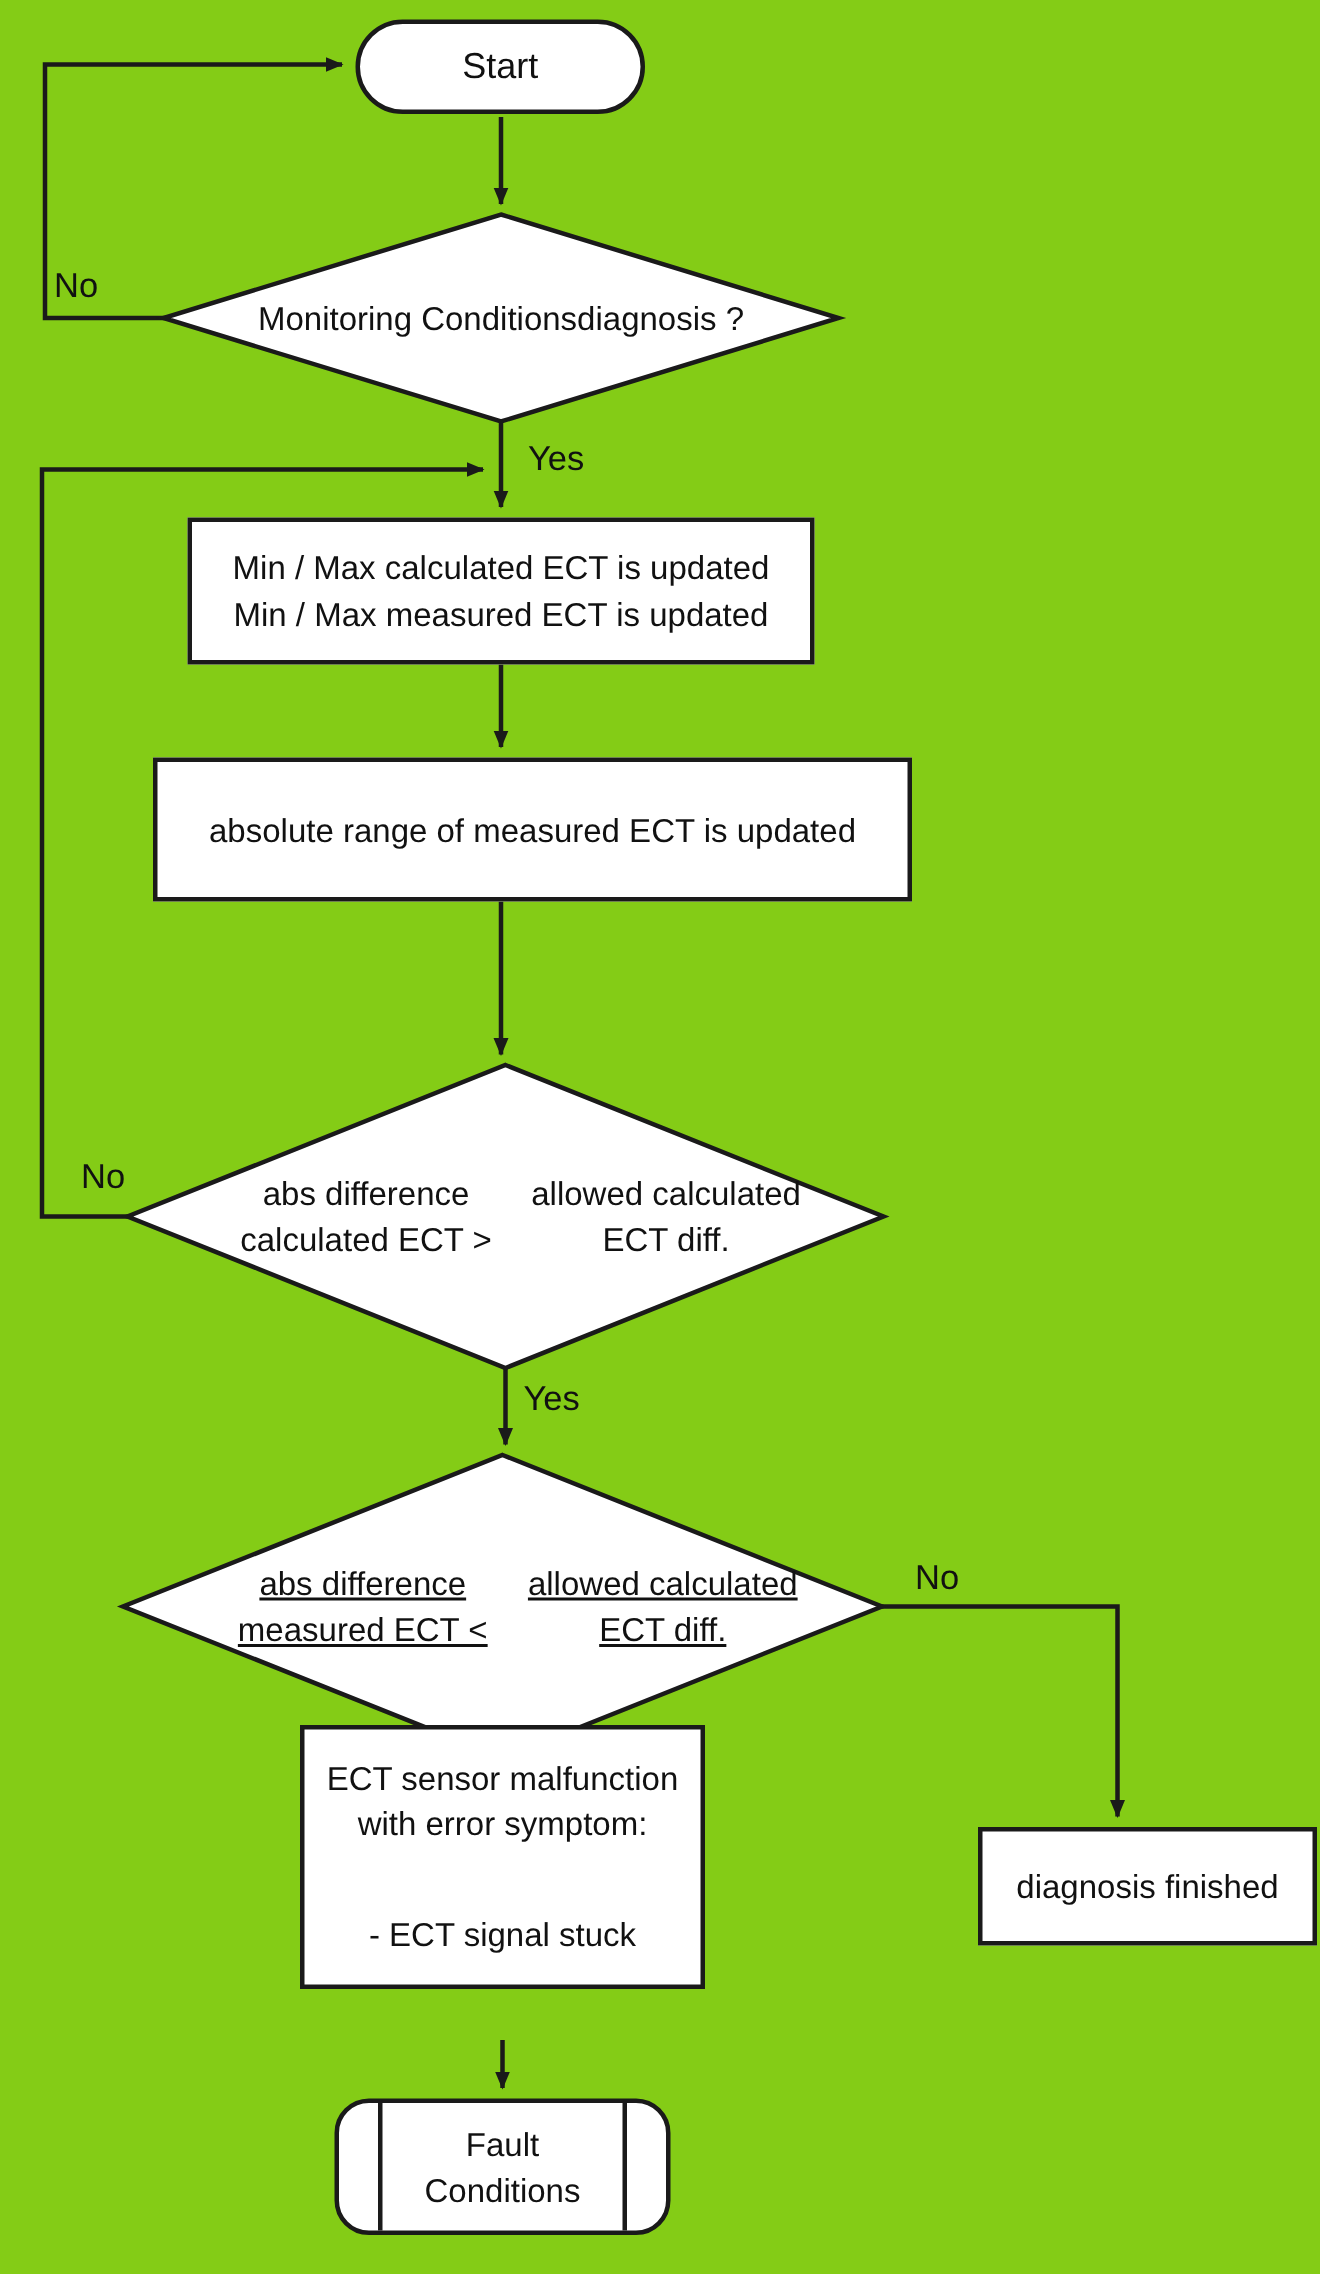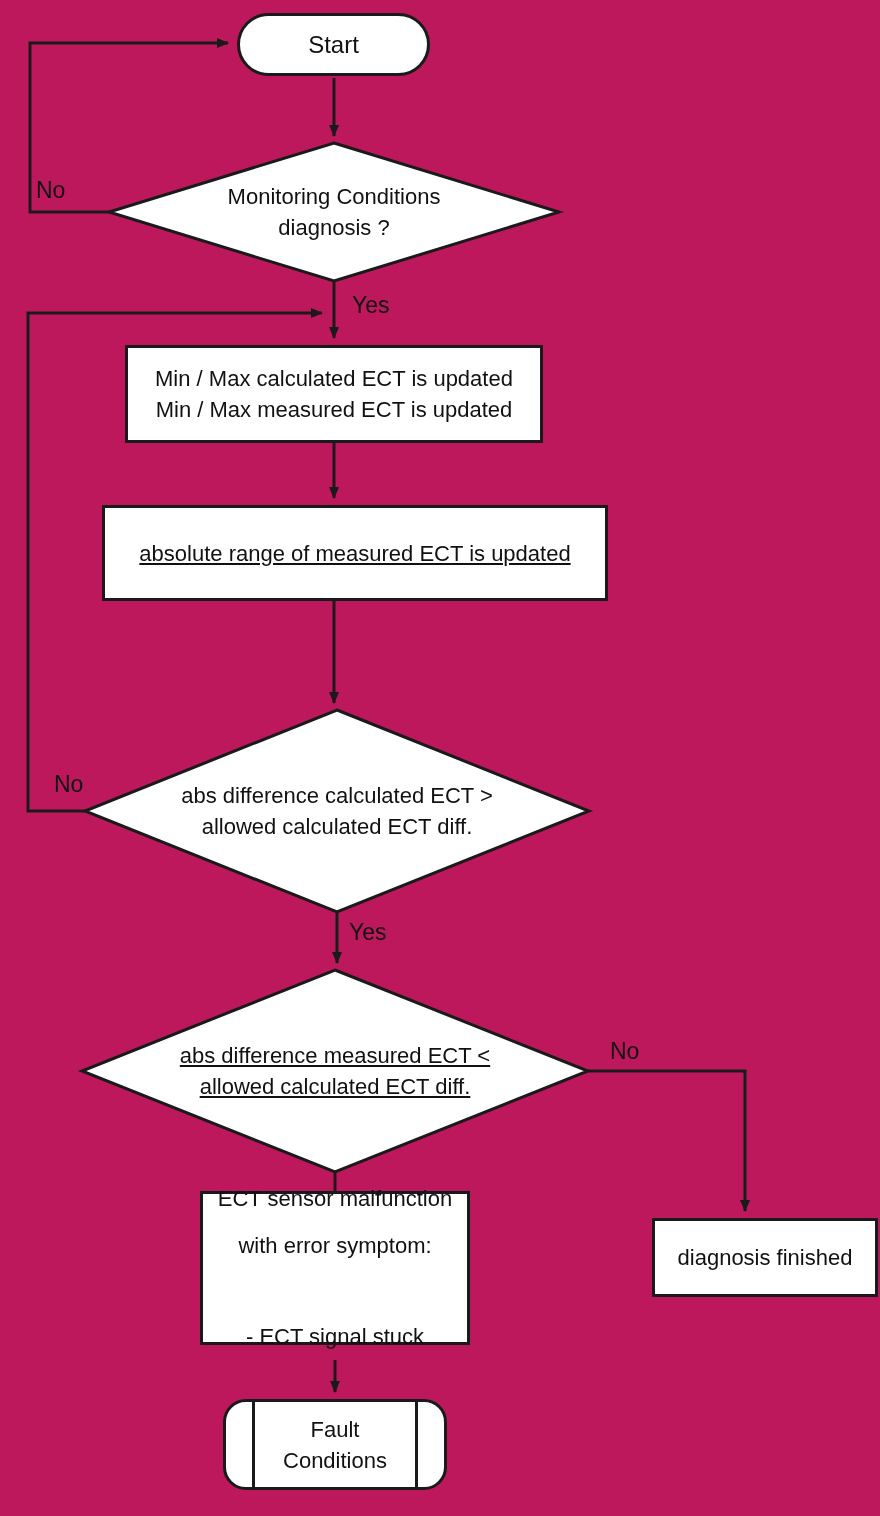--- a/index.html
+++ b/index.html
@@ -1,37 +1,37 @@
 <!DOCTYPE html>
 <html><head>
 <meta charset="utf-8">
 <style>
   html,body{margin:0;padding:0;background:#ffffff;}
   .canvas{
     position:relative;
     width:880px;height:1516px;
-    background:#be185d;
+    background:#84cc16;
     font-family:"Liberation Sans","DejaVu Sans",sans-serif;
     color:#111111;
     overflow:hidden;
   }
   svg.wires{position:absolute;left:0;top:0;z-index:1;}
   .node{
     position:absolute;z-index:2;
     box-sizing:border-box;
     display:flex;flex-direction:column;
     align-items:center;justify-content:center;
     text-align:center;
     border:3px solid #1a1a1a;background:#ffffff;
     font-size:22px;line-height:31px;
   }
   .terminator{border-radius:32px;font-size:24px;}
   .dtext{
     position:absolute;z-index:2;
-    display:flex;flex-direction:column;
+    display:flex;flex-direction:row;
     align-items:center;justify-content:center;
     text-align:center;
     font-size:22px;line-height:31px;
     background:transparent;border:none;
   }
   .elabel{
     position:absolute;z-index:3;
     font-size:23px;line-height:24px;
   }
   .subroutine{padding:0 32px;}
@@ -87,35 +87,35 @@
   <div class="dtext" style="left:154px;top:172px;width:360px;height:80px;">
     <span>Monitoring Conditions</span>
     <span>diagnosis ?</span>
   </div>
 
   <div class="node" style="left:125px;top:345px;width:418px;height:98px;">
     <span>Min / Max calculated ECT is updated</span>
     <span>Min / Max measured ECT is updated</span>
   </div>
 
-  <div class="node" style="left:102px;top:505px;width:506px;height:96px;text-decoration:underline;">
+  <div class="node" style="left:102px;top:505px;width:506px;height:96px;">
     <span>absolute range of measured ECT is updated</span>
   </div>
 
   <div class="dtext" style="left:137px;top:771px;width:400px;height:80px;">
     <span>abs difference calculated ECT &gt;</span>
     <span>allowed calculated ECT diff.</span>
   </div>
 
   <div class="dtext" style="left:135px;top:1031px;width:400px;height:80px;text-decoration:underline;">
     <span>abs difference measured ECT &lt;</span>
     <span>allowed calculated ECT diff.</span>
   </div>
 
-  <div class="node" style="left:200px;top:1191px;width:270px;height:154px;line-height:30px;gap:17px;">
+  <div class="node" style="left:200px;top:1150px;width:270px;height:176px;line-height:30px;">
     <span>ECT sensor malfunction</span>
     <span>with error symptom:</span>
     <span class="gap-line">- ECT signal stuck</span>
   </div>
 
   <div class="node" style="left:632px;top:1218px;width:226px;height:79px;margin-left:20px;">
     <span>diagnosis finished</span>
   </div>
 
   <div class="node subroutine" style="left:223px;top:1399px;width:224px;height:91px;border-radius:23px;">

